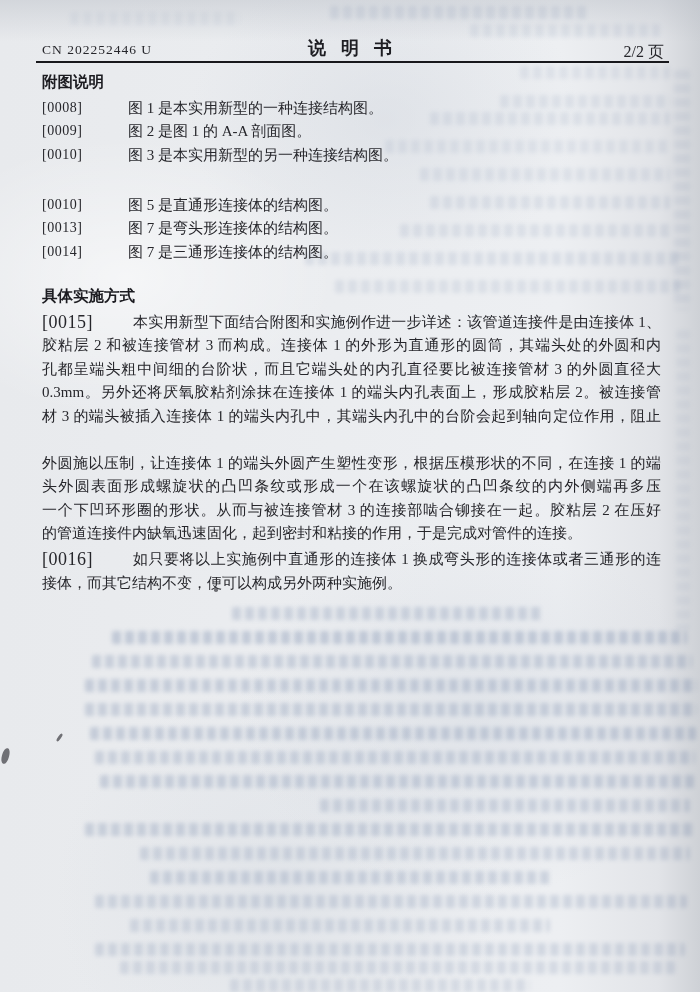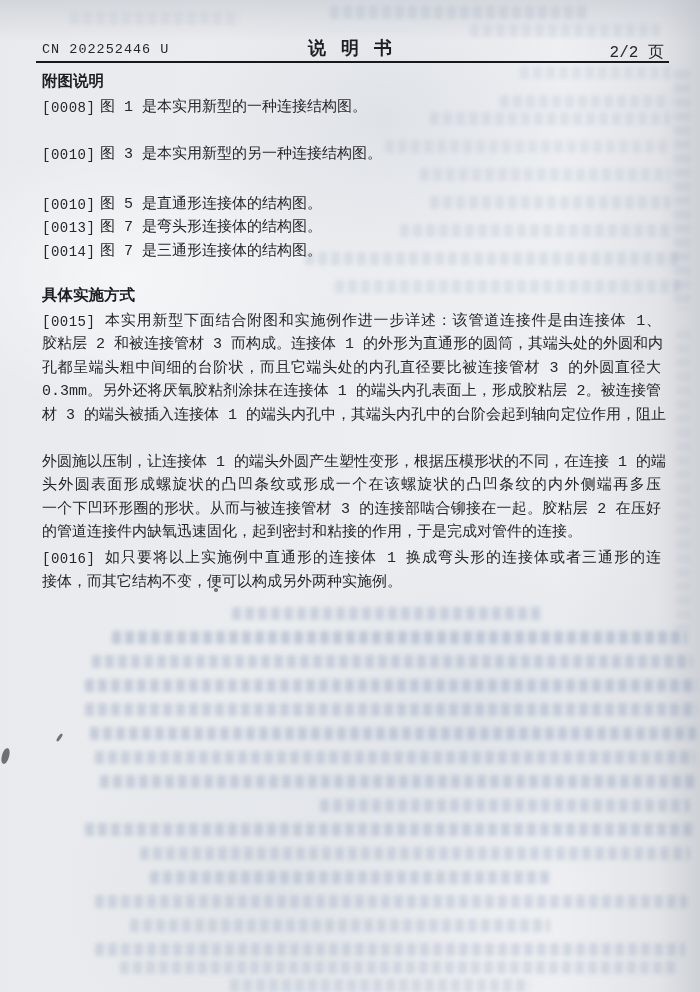--- a/index.html
+++ b/index.html
@@ -1,20 +1,20 @@
 <!DOCTYPE html>
 <html><head>
 <meta charset="utf-8">
 <style>
   html,body{margin:0;padding:0;background:#cfd2d6;}
   .page{
     position:relative;
     width:700px;height:992px;
     overflow:hidden;
-    font-family:Liberation Mono, monospace;
+    font-family:Liberation Serif, serif;
     color:#26262b;
     background:
       linear-gradient(180deg, rgba(185,190,198,.45) 0px, rgba(185,190,198,0) 42px),
       radial-gradient(ellipse 300px 200px at 18% 28%, rgba(255,255,255,.55), rgba(255,255,255,0) 70%),
       radial-gradient(ellipse 280px 220px at 55% 12%, rgba(208,213,221,.45), rgba(208,213,221,0) 70%),
       radial-gradient(ellipse 340px 260px at 68% 72%, rgba(204,210,219,.40), rgba(204,210,219,0) 70%),
       radial-gradient(ellipse 320px 300px at 40% 90%, rgba(212,217,224,.45), rgba(212,217,224,0) 70%),
       linear-gradient(90deg, #e8eaed 0%, #edeff2 80%, #e2e4e8 94%, #ced1d6 100%);
   }
   .ghost-layer,.content{position:absolute;inset:0;}
@@ -34,22 +34,22 @@
   .hdr-title{
     position:absolute;left:0;right:0;top:36px;text-align:center;
     font-size:18px;font-weight:700;letter-spacing:15px;padding-left:15px;color:#1e1e23;
   }
   .hdr-page{position:absolute;right:36px;top:42px;font-size:16px;}
   .hdr-rule{position:absolute;left:36px;right:31px;top:61px;height:2px;background:#18181c;}
   .heading{position:absolute;left:42px;font-size:15.5px;font-weight:700;color:#1c1c21;line-height:20px;}
   .pline{position:absolute;left:42px;right:39px;font-size:15px;line-height:20px;}
   .row{display:flex;}
   .tagA{flex:none;width:58px;font-size:14px;letter-spacing:.5px;}
-  .tagB{flex:none;width:63px;font-size:14px;letter-spacing:.5px;}
-  .ptext{flex:1;}
+  .tagB{flex:none;width:63px;font-size:18px;letter-spacing:.5px;}
+  .ptext{flex:1;margin-left:28px;}
   .j{text-align:justify;text-align-last:justify;white-space:nowrap;}
 </style>
 </head>
 <body>
 
 <div class="page">
 
   <div class="ghost-layer" id="ghost-layer">
       <div class="ghost" style="top: 6px; left: 330px; width: 260px; height: 13px; opacity: 0.22;"></div>
       <div class="ghost" style="top: 24px; left: 470px; width: 190px; height: 13px; opacity: 0.18;"></div>
@@ -93,20 +93,24 @@
     <div class="hdr-title">说明书</div>
     <div class="hdr-page">2/2 页</div>
     <div class="hdr-rule"></div>
 
     <div class="heading" style="top:72px">附图说明</div>
 
     <div class="pline row" style="top:98px">
       <span class="tagA">[0008]</span>
       <span class="ptext">图 1 是本实用新型的一种连接结构图。</span>
     </div>
+    <div class="pline row" style="top:121px">
+      <span class="tagA">[0009]</span>
+      <span class="ptext">图 2 是图 1 的 A-A 剖面图。</span>
+    </div>
     <div class="pline row" style="top:145px">
       <span class="tagA">[0010]</span>
       <span class="ptext">图 3 是本实用新型的另一种连接结构图。</span>
     </div>
     <div class="pline row" style="top:195px">
       <span class="tagA">[0010]</span>
       <span class="ptext">图 5 是直通形连接体的结构图。</span>
     </div>
     <div class="pline row" style="top:218px">
       <span class="tagA">[0013]</span>

